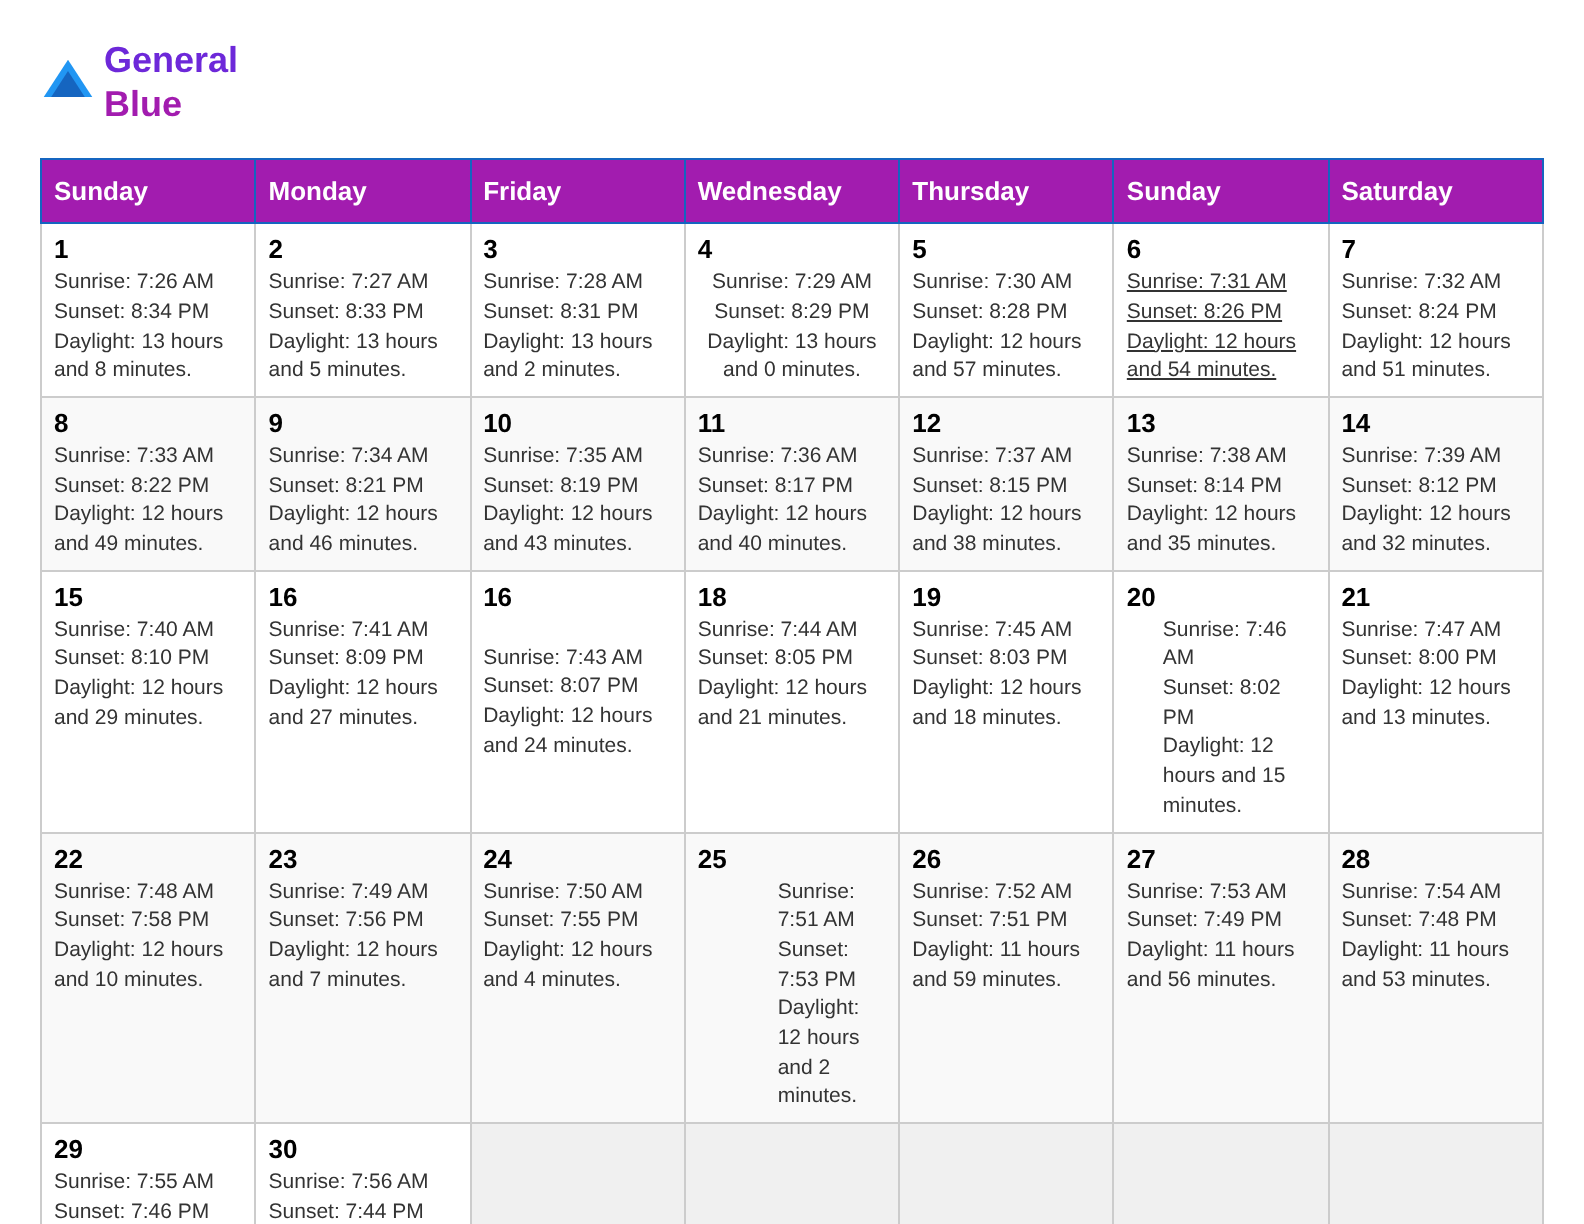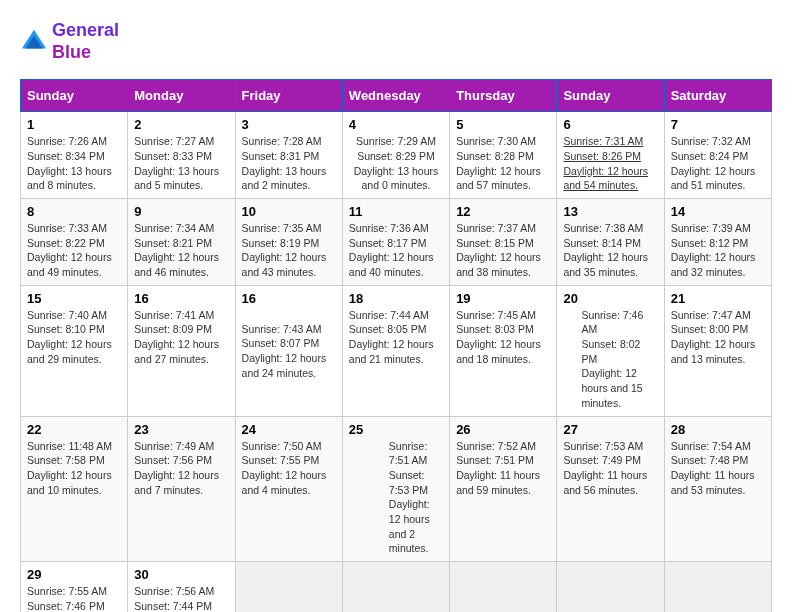--- a/index.html
+++ b/index.html
@@ -248,21 +248,21 @@
         <td>
           <span class="day-num">21</span>
           <div class="day-info" style="white-space: pre-line;">Sunrise: 7:47 AM
 Sunset: 8:00 PM
 Daylight: 12 hours and 13 minutes.</div>
         </td>
       </tr>
       <tr class="row-even">
         <td>
           <span class="day-num">22</span>
-          <div class="day-info" style="white-space: pre-line;">Sunrise: 11:48 AM
+          <div class="day-info" style="white-space: pre-line;">Sunrise: 7:48 AM
 Sunset: 7:58 PM
 Daylight: 12 hours and 10 minutes.</div>
         </td>
         <td>
           <span class="day-num">23</span>
           <div class="day-info" style="white-space: pre-line;">Sunrise: 7:49 AM
 Sunset: 7:56 PM
 Daylight: 12 hours and 7 minutes.</div>
         </td>
         <td>

